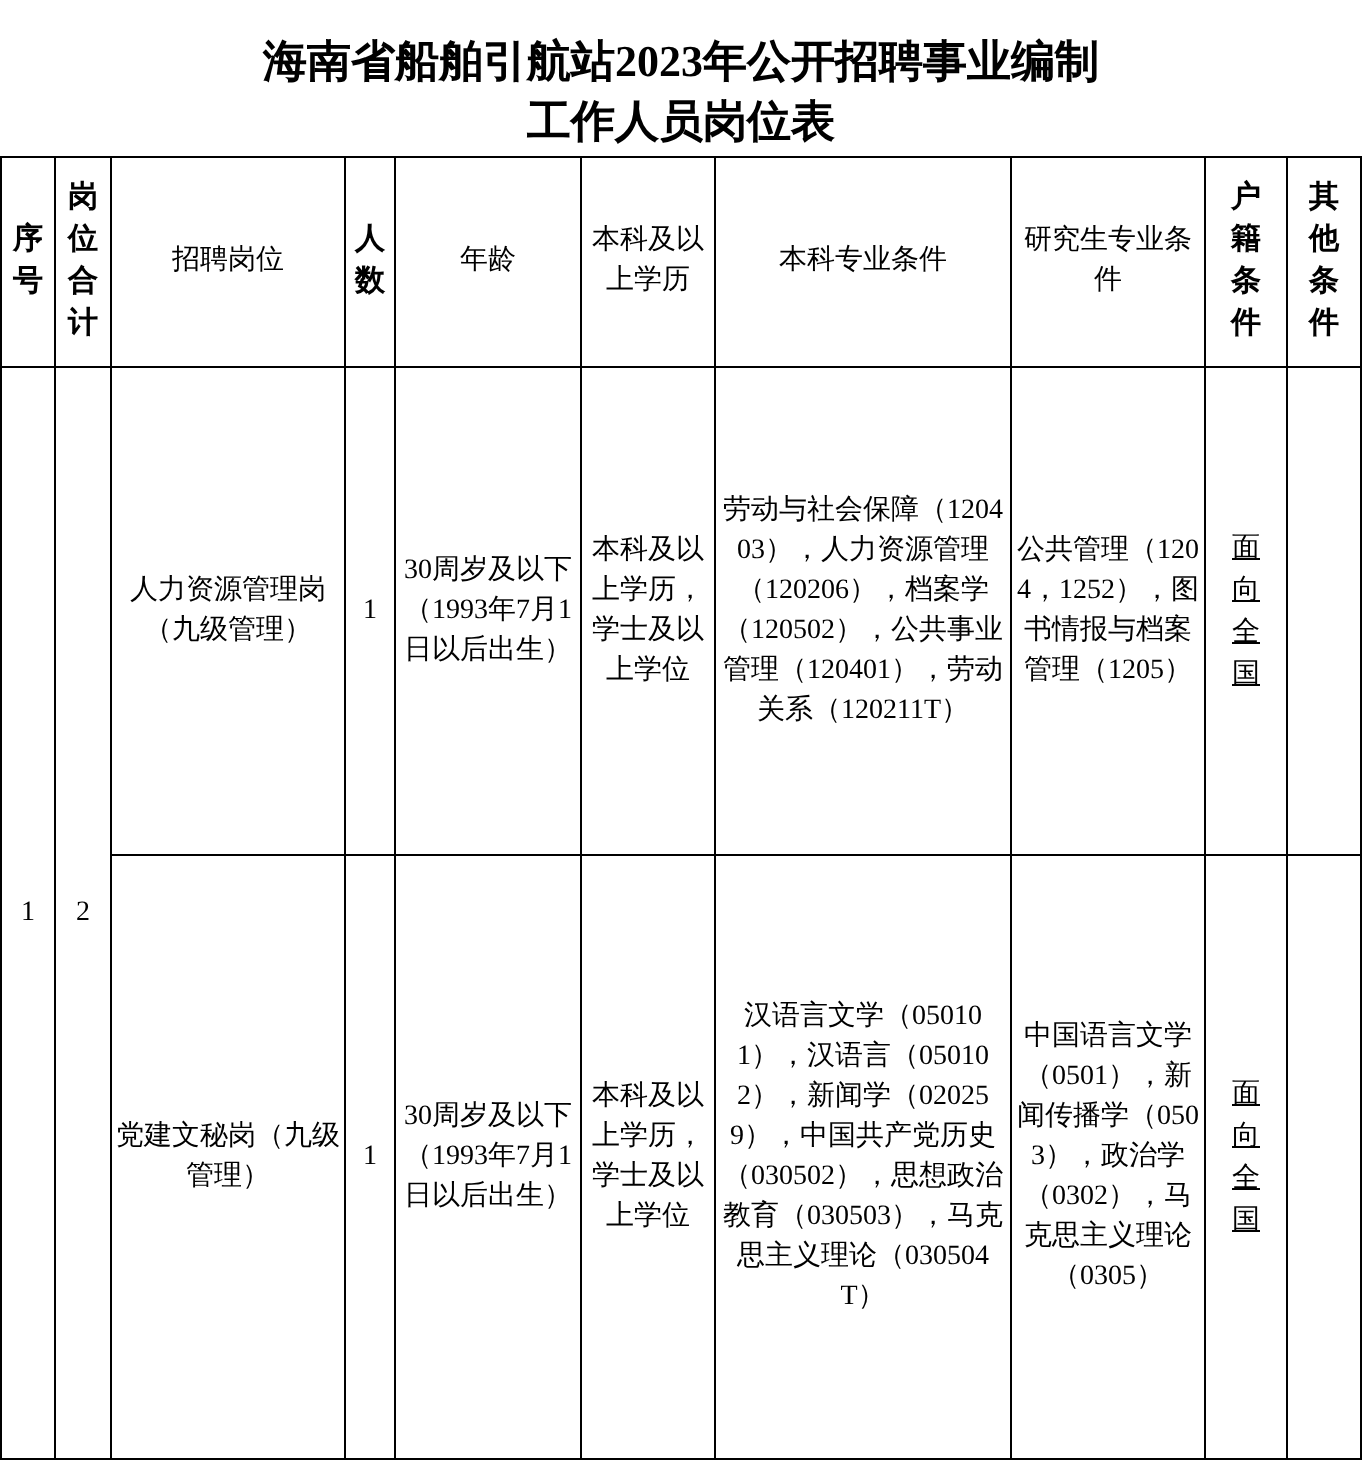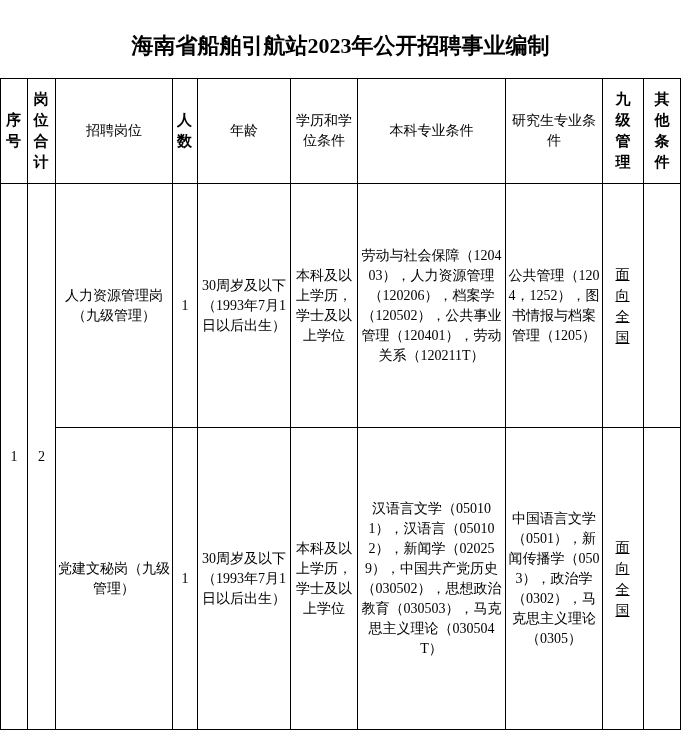--- a/index.html
+++ b/index.html
@@ -97,21 +97,21 @@
   .cell-edu  { font-size: 14px; line-height: 23px; margin-left: 24px; }
   .cell-ugmajor { font-size: 14px; line-height: 23px; }
   .cell-pgmajor { font-size: 14px; line-height: 23px; }
   .cell-house { font-size: 14px; line-height: 21px; text-decoration: underline; }
   .cell-other { font-size: 14px; }
 
   
   .vtext {
     display: block;
     width: 100%;
-    text-align: left;
+    text-align: center;
     line-height: 21px;
     word-break: break-all;
     white-space: normal;
   }
   .narrow-vert {
     max-width: 16px;
     margin: 0 auto;
   }
   .narrow-vert-house {
     max-width: 15px;
@@ -121,20 +121,21 @@
   .row-1 td { height: 244px; }
   .row-2 td { height: 302px; }
 </style>
 </head>
 <body>
 
 <div class="page">
 
   <div class="title-block">
     <div class="title-line">海南省船舶引航站2023年公开招聘事业编制</div>
+    <div class="title-line">工作人员岗位表</div>
   </div>
 
   <table class="jobs">
     <colgroup>
       <col class="c-seq">
       <col class="c-total">
       <col class="c-post">
       <col class="c-num">
       <col class="c-age">
       <col class="c-edu">
@@ -150,25 +151,25 @@
           <span class="vtext narrow-vert hdr-vert">序号</span>
         </td>
         <td>
           <span class="vtext narrow-vert hdr-vert">岗位合计</span>
         </td>
         <td>招聘岗位</td>
         <td>
           <span class="vtext narrow-vert hdr-vert">人数</span>
         </td>
         <td>年龄</td>
-        <td>学历和学位条件</td>
+        <td>本科及以上学历</td>
         <td>本科专业条件</td>
         <td>研究生专业条件</td>
         <td>
-          <span class="vtext narrow-vert-house hdr-vert">九级管理</span>
+          <span class="vtext narrow-vert-house hdr-vert">户籍条件</span>
         </td>
         <td>
           <span class="vtext narrow-vert-house hdr-vert">其他条件</span>
         </td>
       </tr>
     </thead>
 
     <tbody>
       <tr class="row-1">
         <td class="cell-seq" rowspan="2">1</td>

